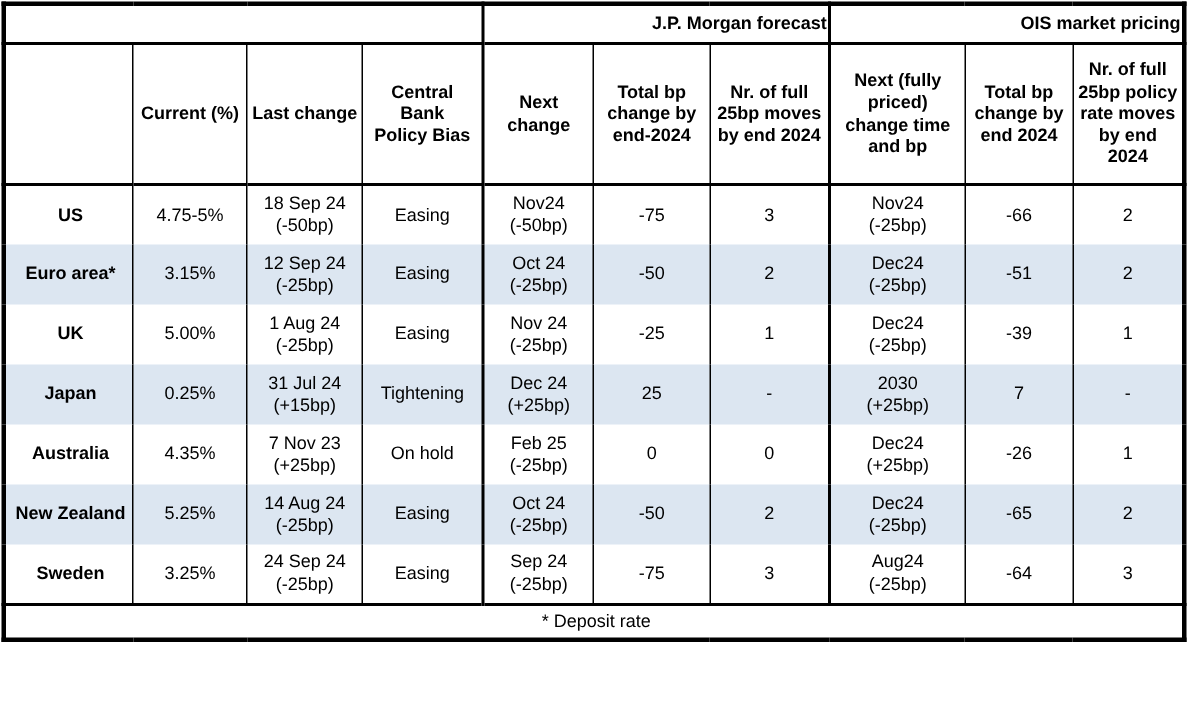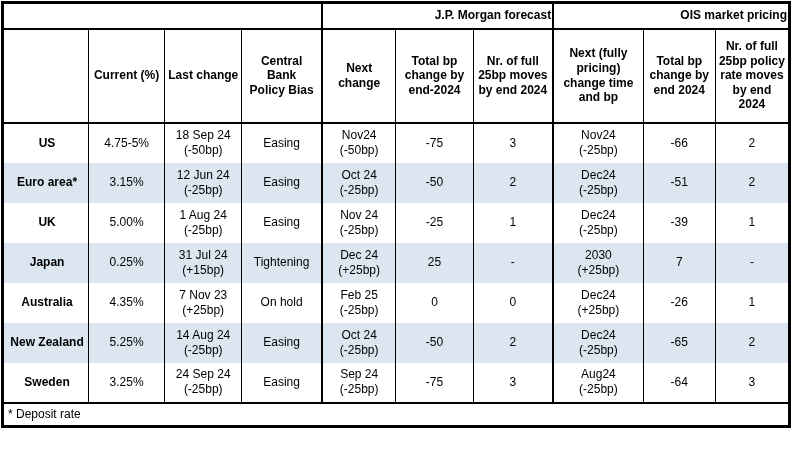--- a/index.html
+++ b/index.html
@@ -68,21 +68,21 @@
     font-weight: bold;
     padding-left: 4px;
   }
   tr.datarow.alt td { background: #dce6f1; }
   
   .sec { border-left: 2px solid #000 !important; }
   
   tr.foot { height: 24px; }
   tr.foot td {
     border-top: 2px solid #000;
-    text-align: left;
+    text-align: center;
     vertical-align: middle;
     padding-left: 4px;
   }
 </style>
 </head>
 <body>
 
 <div class="wrap">
   <table class="ratestable">
     <colgroup>
@@ -110,21 +110,21 @@
           <th>Central Bank
 Policy Bias</th>
           <th class="sec">Next change</th>
           <th>Total bp
 change by
 end-2024</th>
           <th>Nr. of full
 25bp moves
 by end 2024</th>
           <th class="sec">Next (fully
-pricing)
+priced)
 change time
 and bp</th>
           <th>Total bp
 change by
 end 2024</th>
           <th>Nr. of full
 25bp policy
 rate moves
 by end 2024</th>
         </tr>
@@ -140,21 +140,21 @@
           <td>-75</td>
           <td>3</td>
           <td class="sec">Nov24
 (-25bp)</td>
           <td>-66</td>
           <td>2</td>
         </tr>
         <tr class="datarow alt">
           <td class="country">Euro area*</td>
           <td>3.15%</td>
-          <td>12 Jun 24
+          <td>12 Sep 24
 (-25bp)</td>
           <td>Easing</td>
           <td class="sec">Oct 24
 (-25bp)</td>
           <td>-50</td>
           <td>2</td>
           <td class="sec">Dec24
 (-25bp)</td>
           <td>-51</td>
           <td>2</td>

